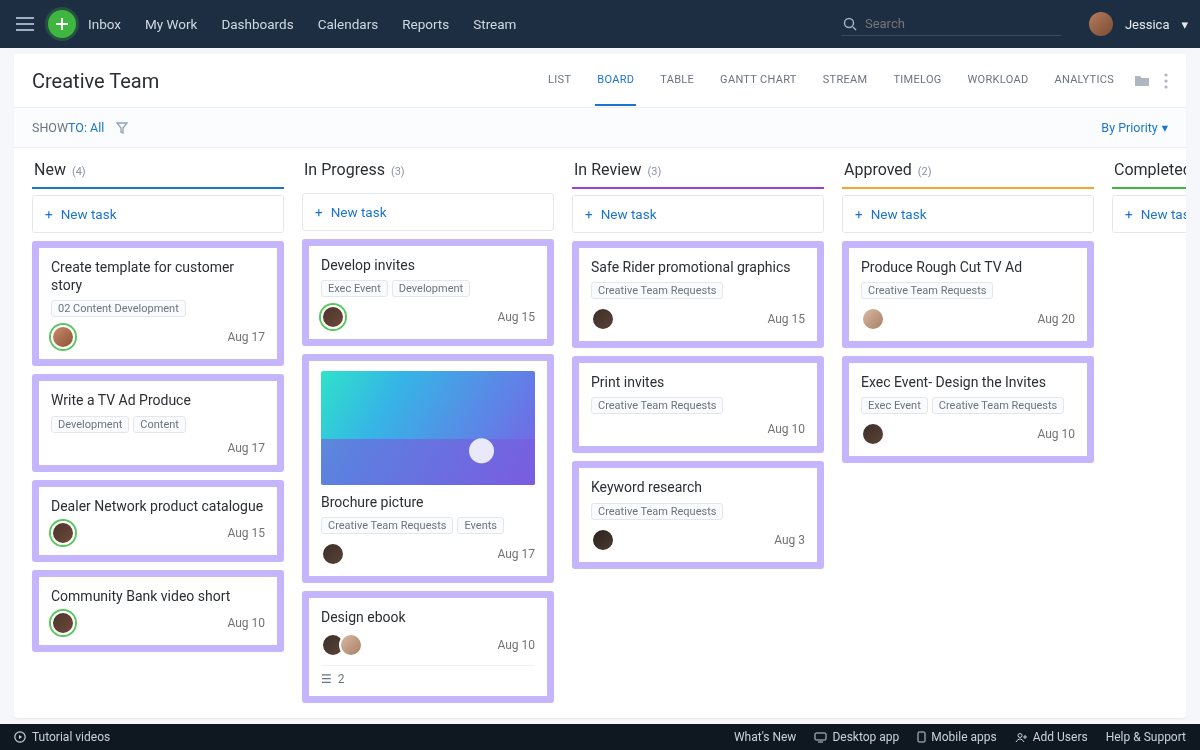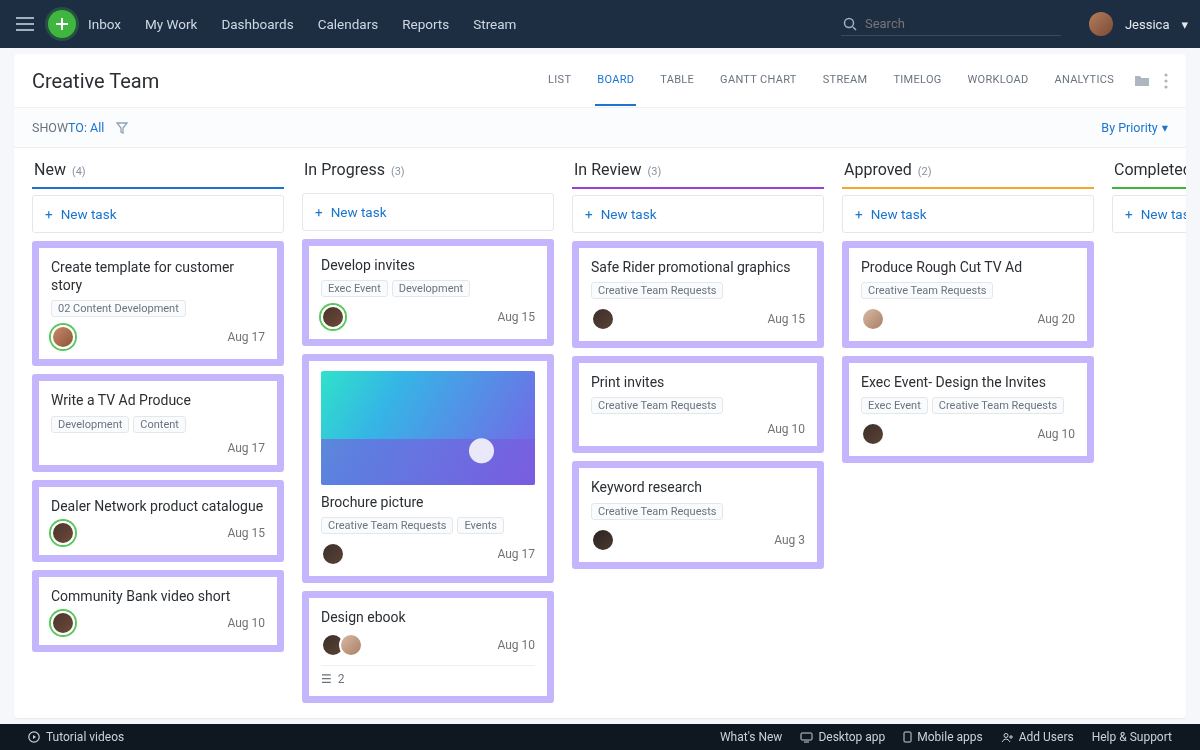--- a/index.html
+++ b/index.html
@@ -52,21 +52,21 @@
 .av { width:24px; height:24px; border-radius:50%; background:#ccc; border:2px solid #fff; margin-right:-6px;}
 .av.ring-g { box-shadow:0 0 0 2px #57c85a;}
 .date { margin-left:auto; font-size:12px; color:#737373;}
 .card-img { width:100%; height:114px; border-radius:2px; margin-bottom:8px; background:linear-gradient(120deg,#2fe2c9 0%,#35b5e6 30%,#7c5fe6 100%); position:relative; overflow:hidden;}
 .card-img::after{ content:""; position:absolute; inset:0; background:
   radial-gradient(circle at 75% 70%, rgba(255,255,255,.85) 0 12px, transparent 13px),
   linear-gradient(180deg, transparent 60%, rgba(120,90,220,.6) 60%);
 }
 .subtasks { margin-top:8px; padding-top:6px; border-top:1px solid #eef0f3; font-size:12px; color:#6a7481; display:flex; align-items:center; gap:6px;}
 
-.footer { background:#0f1720; color:#c9d2dc; height:26px; display:flex; align-items:center; padding:0 28px; font-size:12px; gap:16px;}
+.footer { background:#0f1720; color:#c9d2dc; height:26px; display:flex; align-items:center; padding:0 14px; font-size:12px; gap:16px;}
 .footer .left { display:flex; align-items:center; gap:6px; cursor:pointer;}
 .footer .right { margin-left:auto; display:flex; gap:18px;}
 .footer .right span { cursor:pointer; display:flex; align-items:center; gap:5px;}
 
 
 .accent-new { background:#1b75d0;}
 .accent-progress { background:#14b1e0;}
 .accent-review { background:#9b3fd9;}
 .accent-approved { background:#f2a92b;}
 .accent-completed { background:#3fb63f;}

